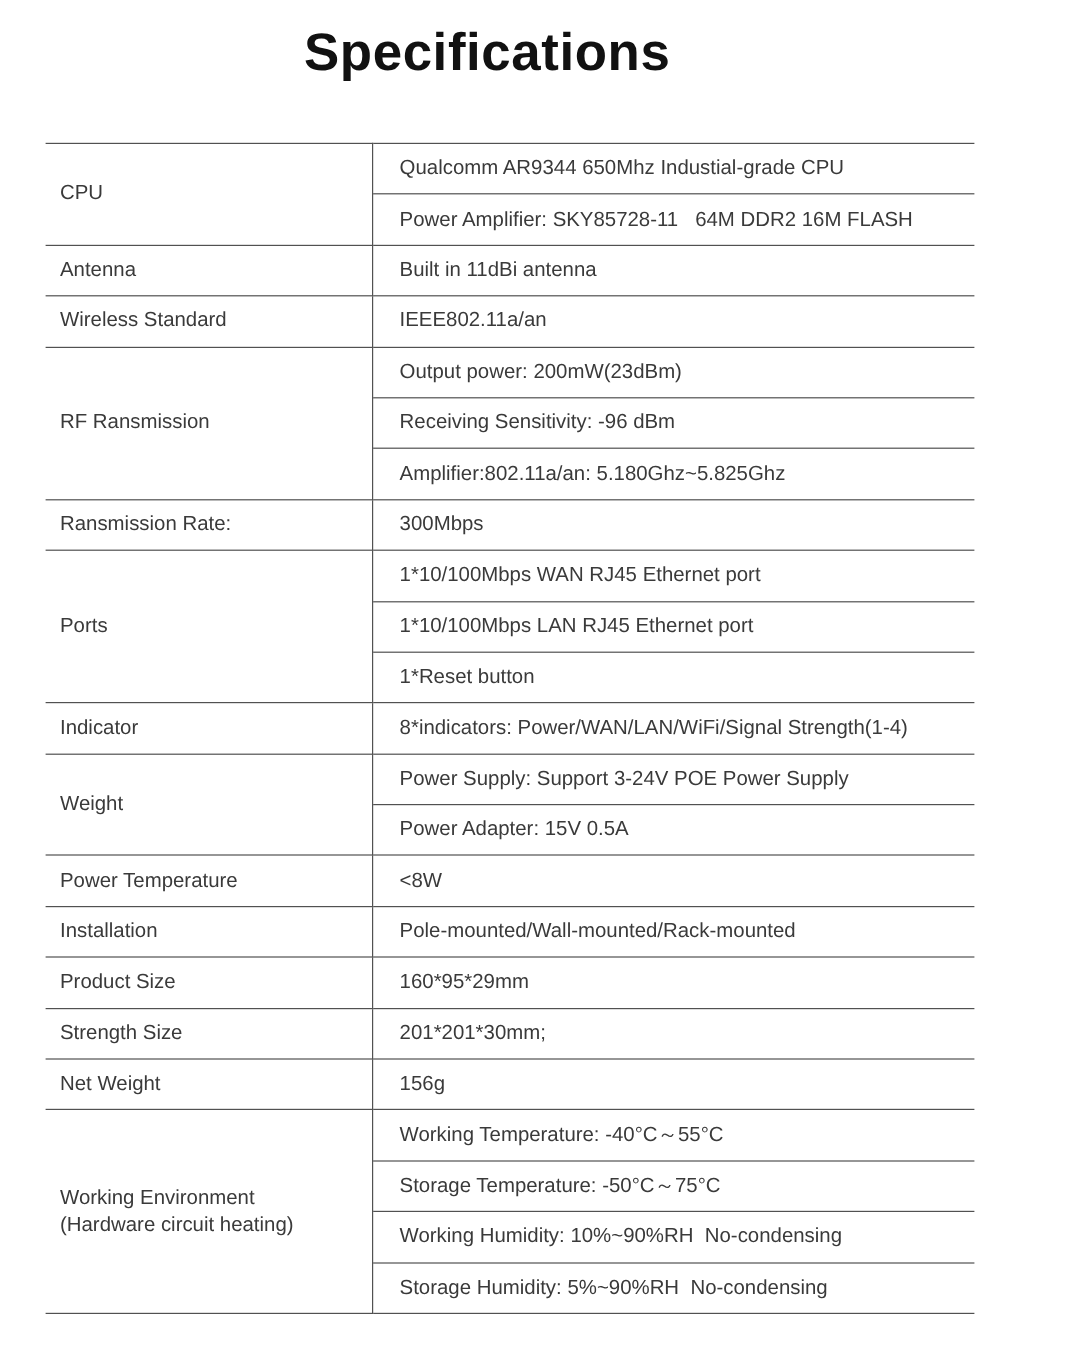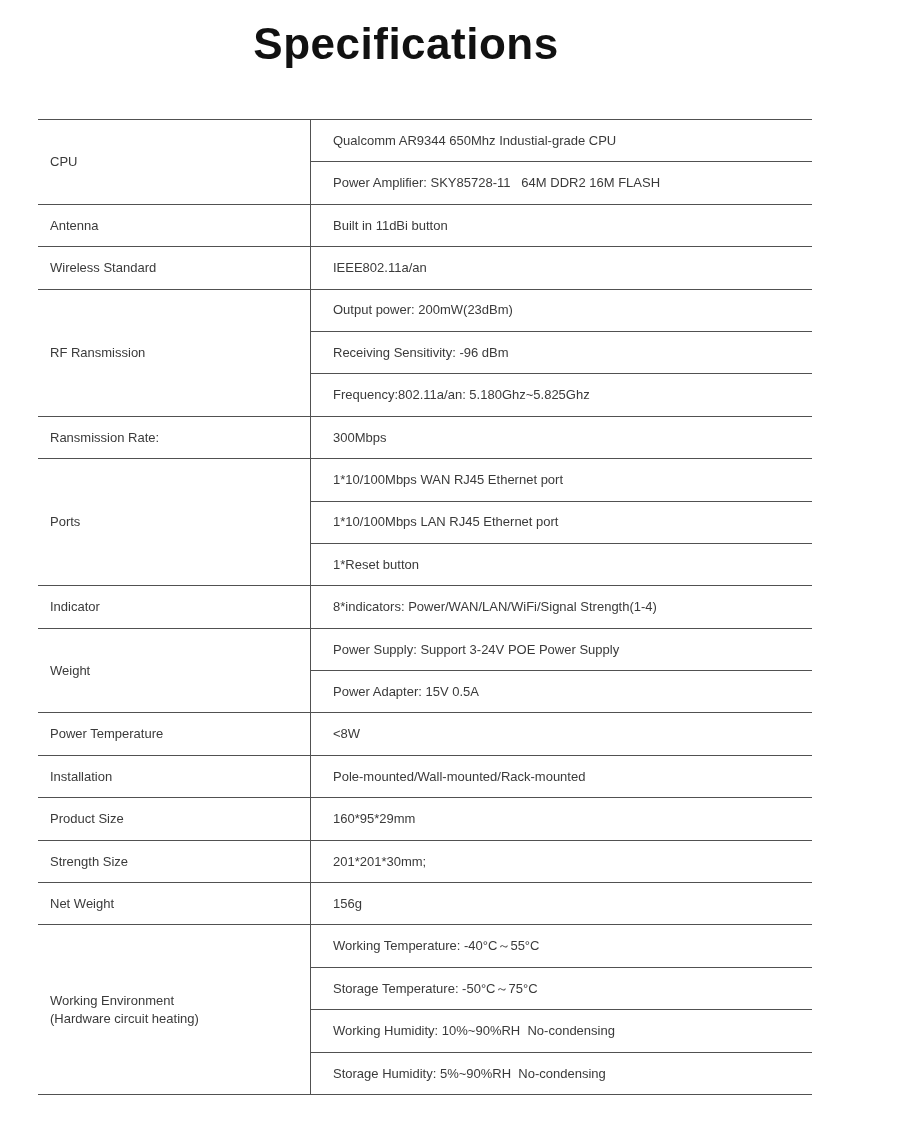--- a/index.html
+++ b/index.html
@@ -30,21 +30,21 @@
     border-right: hidden;
     table-layout: fixed;
     width: 820px;
     margin: 48px 42px 0 38px;
   }
   .spec-table th,
   .spec-table td {
     border: 1px solid #515151;
     height: 41.4px;
     vertical-align: middle;
-    font-size: 13px;
+    font-size: 17px;
     color: #3a3a3a;
     text-align: left;
     font-weight: 400;
     line-height: 1.35;
     overflow: hidden;
   }
   .spec-table th {
     width: 252px;
     padding: 0 8px 0 12px;
     white-space: pre-line; 
@@ -67,37 +67,37 @@
         <tr>
       <th rowspan="2">CPU</th>
       <td>Qualcomm AR9344 650Mhz Industial-grade CPU</td>
     </tr>
     <tr>
       <td>Power Amplifier: SKY85728-11   64M DDR2 16M FLASH</td>
     </tr>
 
     <tr>
       <th>Antenna</th>
-      <td>Built in 11dBi button</td>
+      <td>Built in 11dBi antenna</td>
     </tr>
 
     <tr>
       <th>Wireless Standard</th>
       <td>IEEE802.11a/an</td>
     </tr>
 
     <tr>
       <th rowspan="3">RF Ransmission</th>
       <td>Output power: 200mW(23dBm)</td>
     </tr>
     <tr>
       <td>Receiving Sensitivity: -96 dBm</td>
     </tr>
     <tr>
-      <td>Frequency:802.11a/an: 5.180Ghz~5.825Ghz</td>
+      <td>Amplifier:802.11a/an: 5.180Ghz~5.825Ghz</td>
     </tr>
 
     <tr>
       <th>Ransmission Rate:</th>
       <td>300Mbps</td>
     </tr>
 
     <tr>
       <th rowspan="3">Ports</th>
       <td>1*10/100Mbps WAN RJ45 Ethernet port</td>

